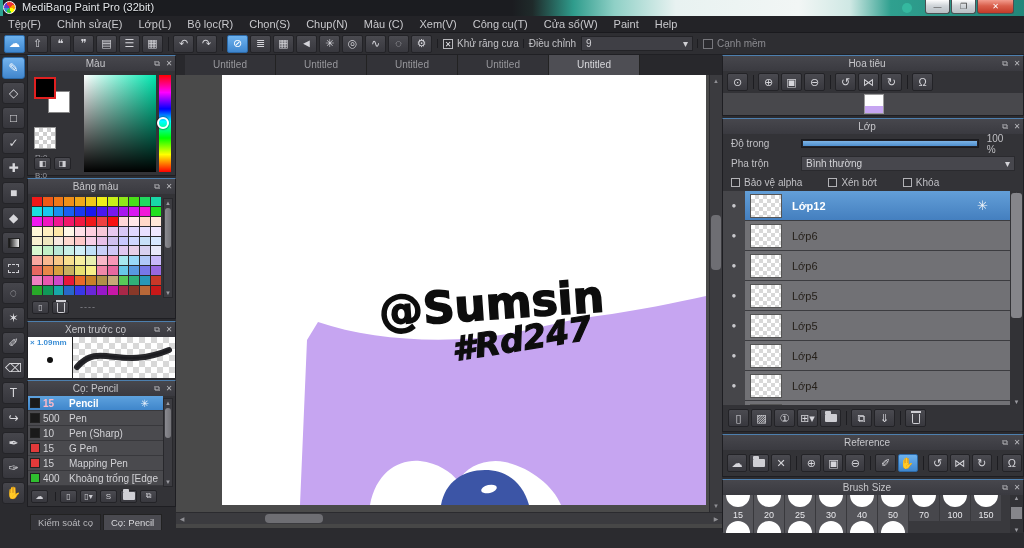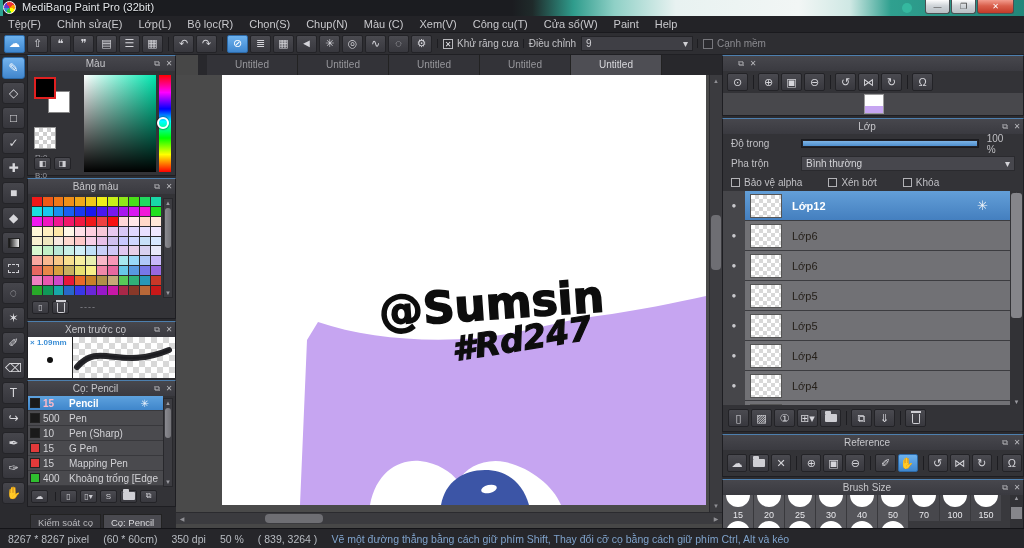--- a/index.html
+++ b/index.html
@@ -108,21 +108,21 @@
   .brow.selected .bsz{ color:#ffb9c8; }
   .brow .bgear{ display:none; position:absolute; right:14px; color:#eaf2fb; font-size:10px; }
   .brow.selected .bgear{ display:block; }
   .bfoot{ height:20px; display:flex; align-items:center; padding-left:3px; }
   .btabs{ height:21px; display:flex; align-items:flex-end; padding-left:3px; background:#2b2b2f; }
   .btab{ font-size:9.5px; color:#b9b9bd; padding:2px 7px; background:#35353a; border:1px solid #222;
     border-bottom:none; margin-right:2px; }
   .btab.active{ background:#4a4a50; color:#d8d8dc; }
 
   
-  .canvas-area{ position:absolute; left:176px; top:0; width:546px; height:473px; background:#474747;padding-left:22px; }
+  .canvas-area{ position:absolute; left:176px; top:0; width:546px; height:473px; background:#474747; }
   .tabstrip{ height:20px; background:#28282c; display:flex; padding-left:9px; }
   .ctab{ width:91px; height:20px; background:#333338; color:#97979c; font-size:10px; text-align:center;
     line-height:20px; border-right:1px solid #222; white-space:nowrap; overflow:hidden; }
   .ctab.active{ background:#4e4e54; color:#d8d8dc; }
   .viewport{ position:absolute; top:20px; left:0; width:546px; height:437px; background:#4a4a4a; overflow:hidden; }
   .whitecanvas{ position:absolute; left:46px; top:0; width:484px; height:430px; background:#fff; overflow:hidden; }
   .vscroll{ position:absolute; right:0; top:20px; width:13px; height:437px; background:#3b3b3f; border-left:1px solid #2b2b2f; }
   .vscroll .h{ position:absolute; left:1px; right:1px; top:140px; height:55px; background:#6e6e73; border-radius:4px; }
   .hscroll{ position:absolute; left:0; top:457px; width:546px; height:12px; background:#3b3b3f; border-top:1px solid #2b2b2f; }
   .hscroll .h{ position:absolute; top:1px; bottom:1px; left:89px; width:58px; background:#6e6e73; border-radius:4px; }
@@ -860,20 +860,21 @@
         <div class="h"></div>
         <span class="scr-ar" style="right:0">▶</span>
       </div>
     </div>
 
     <div class="rightcol">
 
       <div class="panel" style="height:61px;">
         <div class="ptitle">
           <span class="pt-ic" style="visibility:hidden">x</span>
+          <span class="ptxt">Hoa tiêu</span>
           <span class="pt-ic">⧉</span>
           <span class="pt-ic">✕</span>
         </div>
         <div class="navicons">
 
             <span class="tbtn">
               <span>⊙</span>
             </span>
 
             <span class="tbtn sep">
@@ -1223,22 +1224,14 @@
             <span class="ar" style="top:0">▲</span>
             <div class="h"></div>
             <span class="ar" style="bottom:0">▼</span>
           </div>
         </div>
       </div>
 
     </div>
   </div>
 
-  <div class="statusbar">
-    <span>8267 * 8267 pixel</span>
-    <span>(60 * 60cm)</span>
-    <span>350 dpi</span>
-    <span>50 %</span>
-    <span>( 839, 3264 )</span>
-    <span class="hint">Vẽ một đường thẳng bằng cách giữ phím Shift, Thay đổi cỡ cọ bằng cách giữ phím Ctrl, Alt và kéo</span>
-  </div>
 
 </div>
 
 </body></html>

